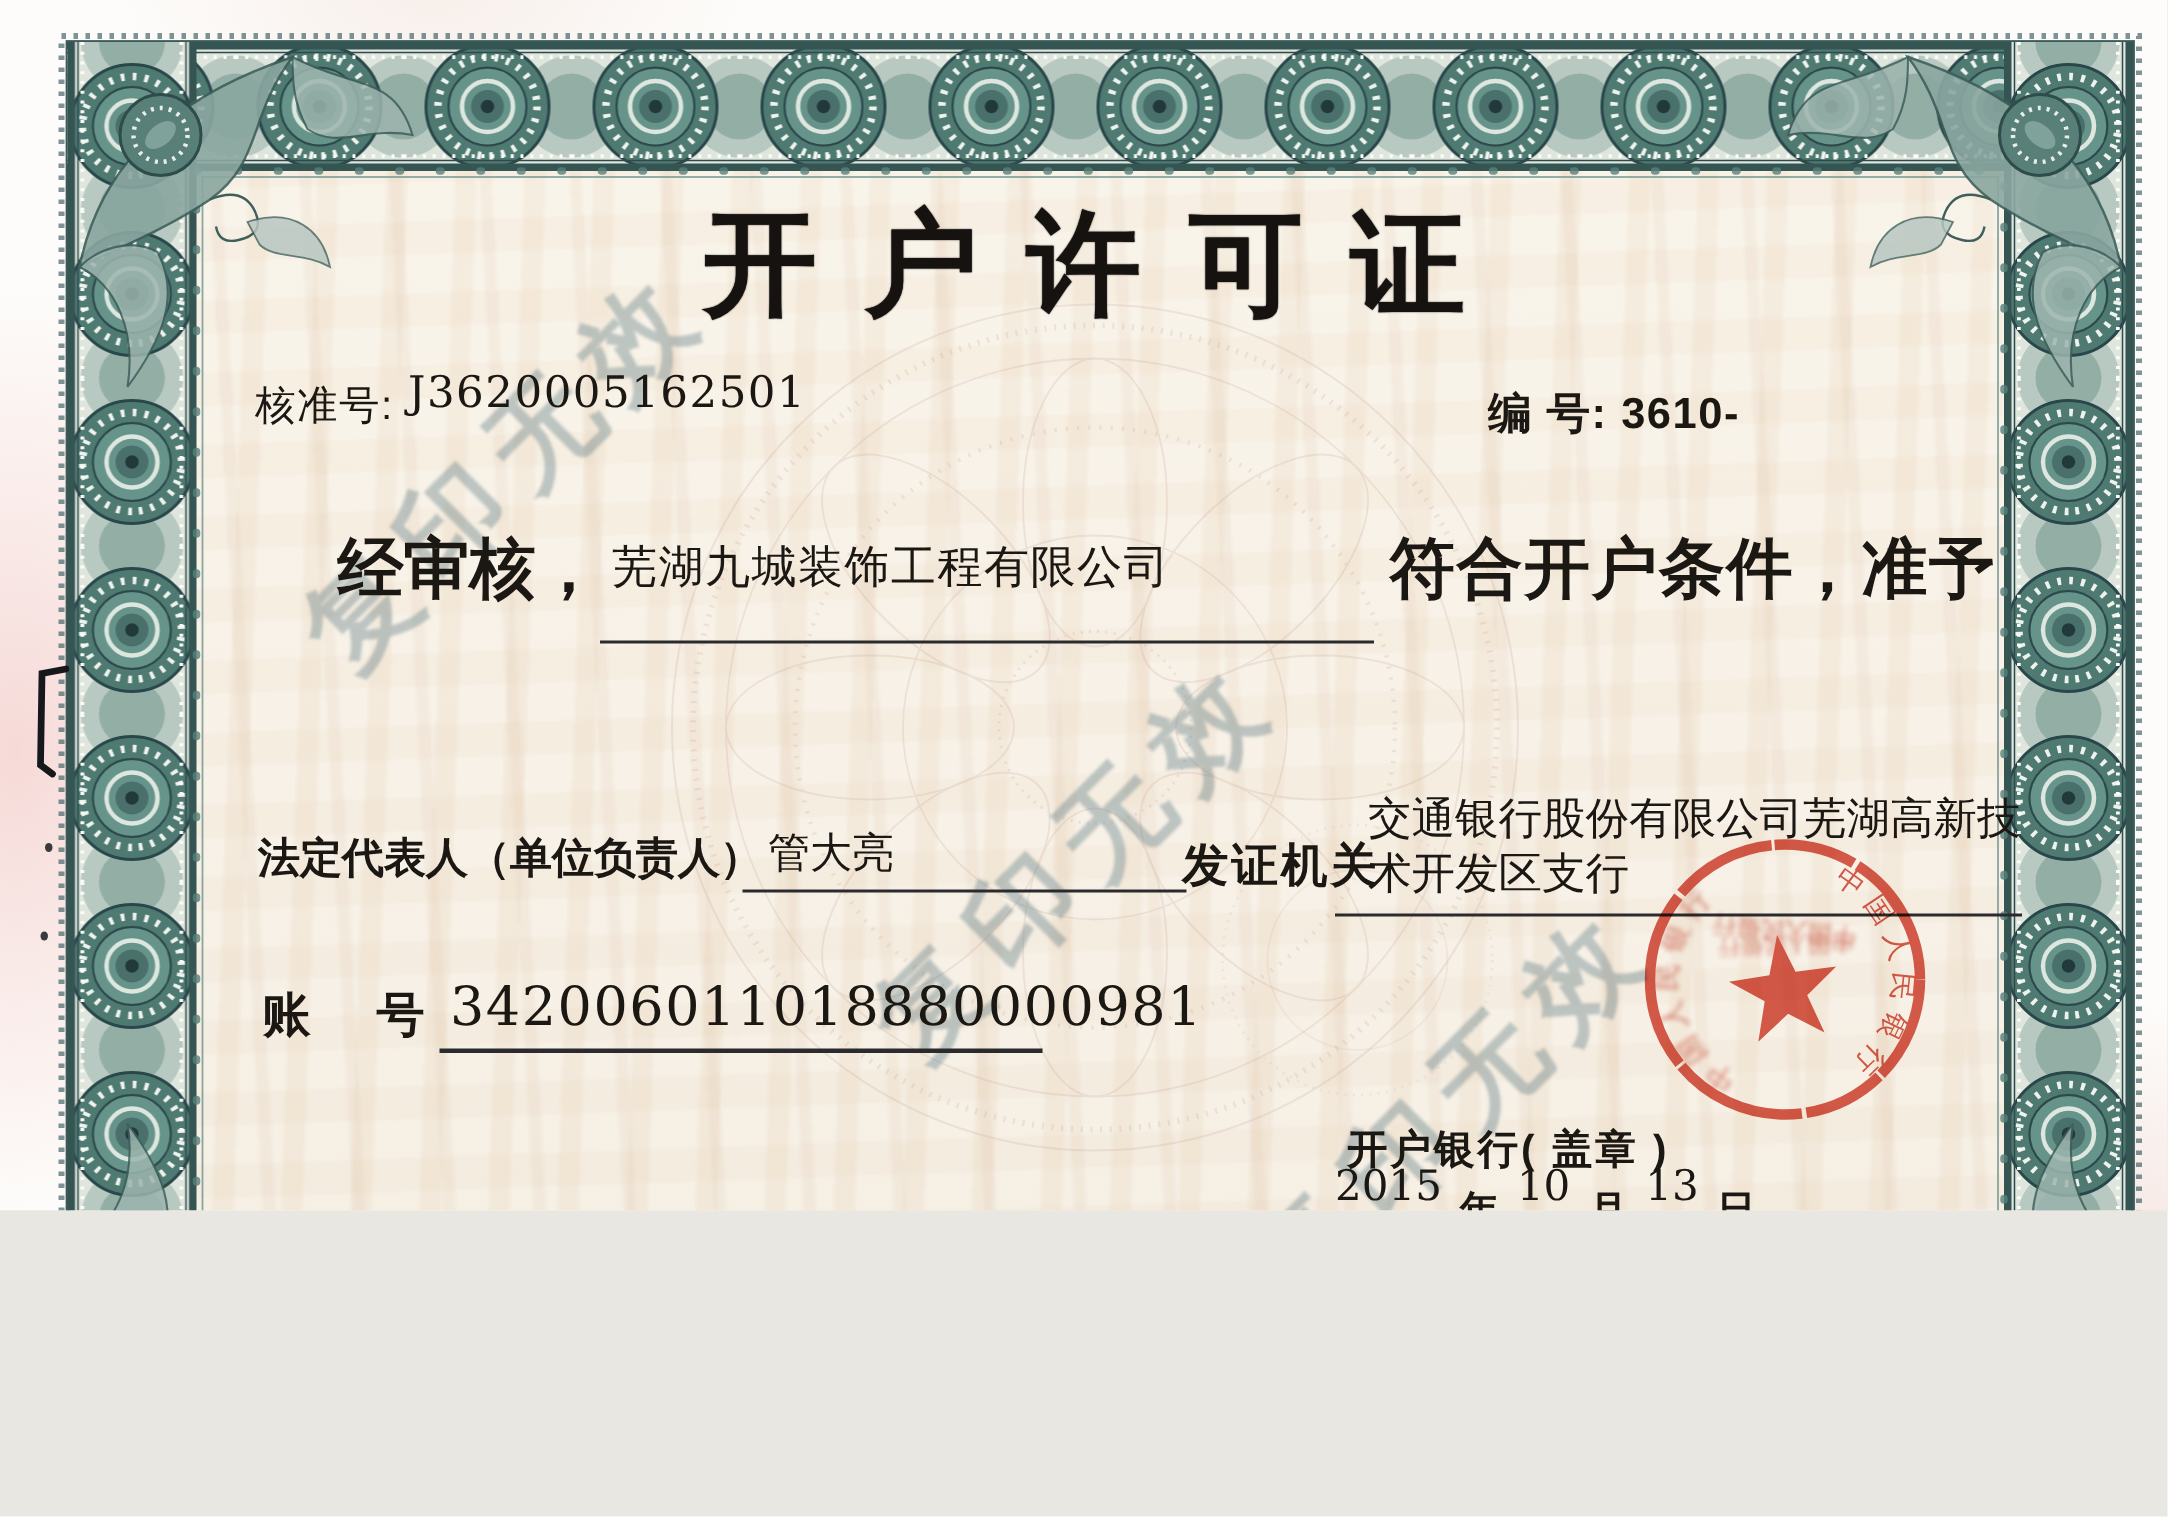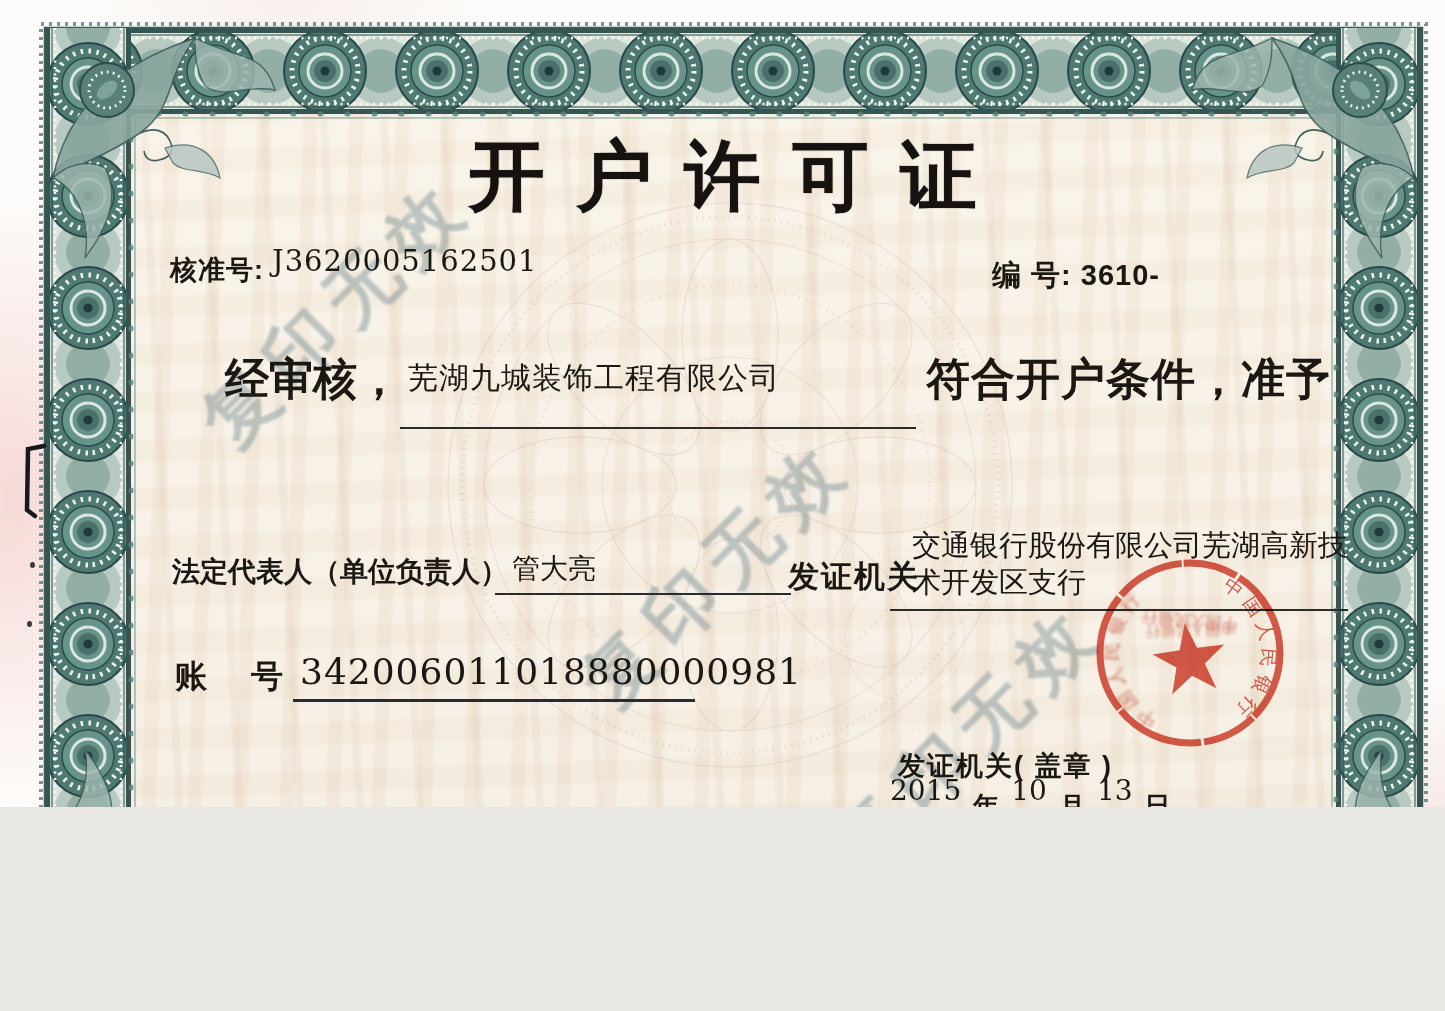--- a/index.html
+++ b/index.html
@@ -34,21 +34,21 @@
   }
   .wm1{left:165px;top:265px;}
   .wm2{left:545px;top:525px;}
   .wm3{left:795px;top:690px;}
   
   .title{
     position:absolute;left:0;top:126px;width:100%;text-align:center;
     font-size:76px;font-weight:900;letter-spacing:32px;padding-left:32px;box-sizing:border-box;
     color:#151210;text-shadow:0 0 1px #000;
   }
-  .lbl{font-weight:700;}
+  .lbl{font-weight:400;}
   .approval-label{position:absolute;left:170px;top:252px;font-size:27px;letter-spacing:1px;}
   .approval-value{position:absolute;left:272px;top:244px;font-size:29px;font-family:"DejaVu Serif",serif;letter-spacing:1px;}
   .serial-label{position:absolute;left:992px;top:256px;font-size:29px;font-weight:700;letter-spacing:1px;}
   .serial-red{position:absolute;left:1152px;top:260px;font-size:27px;font-family:"DejaVu Serif",serif;font-weight:700;
     color:#cc3526;letter-spacing:6px;}
   .audited{position:absolute;left:225px;top:350px;font-size:44px;font-weight:800;}
   .company{position:absolute;left:408px;top:358px;font-size:30px;font-family:"DejaVu Serif",serif;letter-spacing:1px;}
   .qualify{position:absolute;left:926px;top:350px;font-size:44px;font-weight:800;letter-spacing:1px;text-align:center;}
   .open-account{position:absolute;left:175px;top:437px;font-size:44px;font-weight:800;letter-spacing:2px;}
   .rep-label{position:absolute;left:172px;top:553px;font-size:28px;font-weight:700;}
@@ -190,21 +190,21 @@
   <div class="rule rule2"></div>
 
   <div class="bank-label">发证机关</div>
   <div class="bank-name">交通银行股份有限公司芜湖高新技术开发区支行</div>
   <div class="rule rule3"></div>
 
   <div class="account-label">账　号</div>
   <div class="account-no">342006011018880000981</div>
   <div class="rule rule4"></div>
 
-  <div class="authority">发证机关( 盖章 )</div>
+  <div class="authority">开户银行( 盖章 )</div>
   <div class="date">
     <span class="num">2015</span>
     <span class="unit">年</span>
     <span class="num">10</span>
     <span class="unit">月</span>
     <span class="num">13</span>
     <span class="unit">日</span>
   </div>
 
   <svg class="seal-svg" width="220" height="220" viewBox="0 0 220 220">

